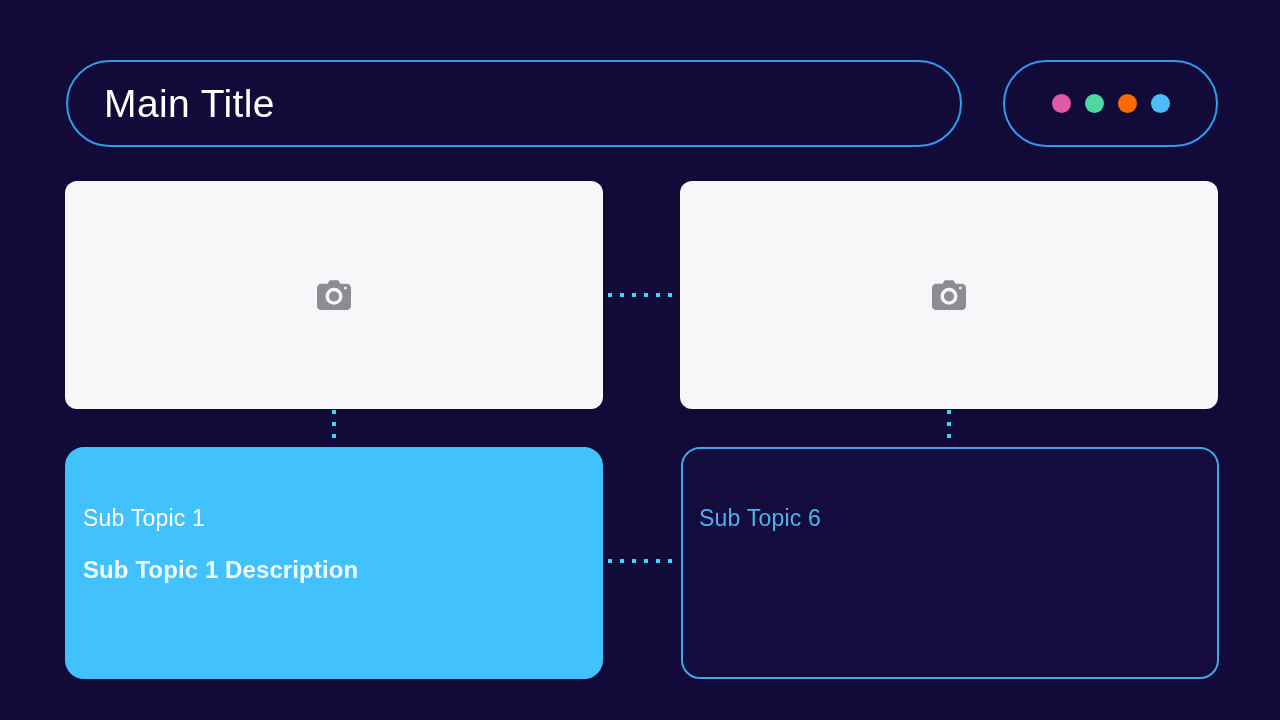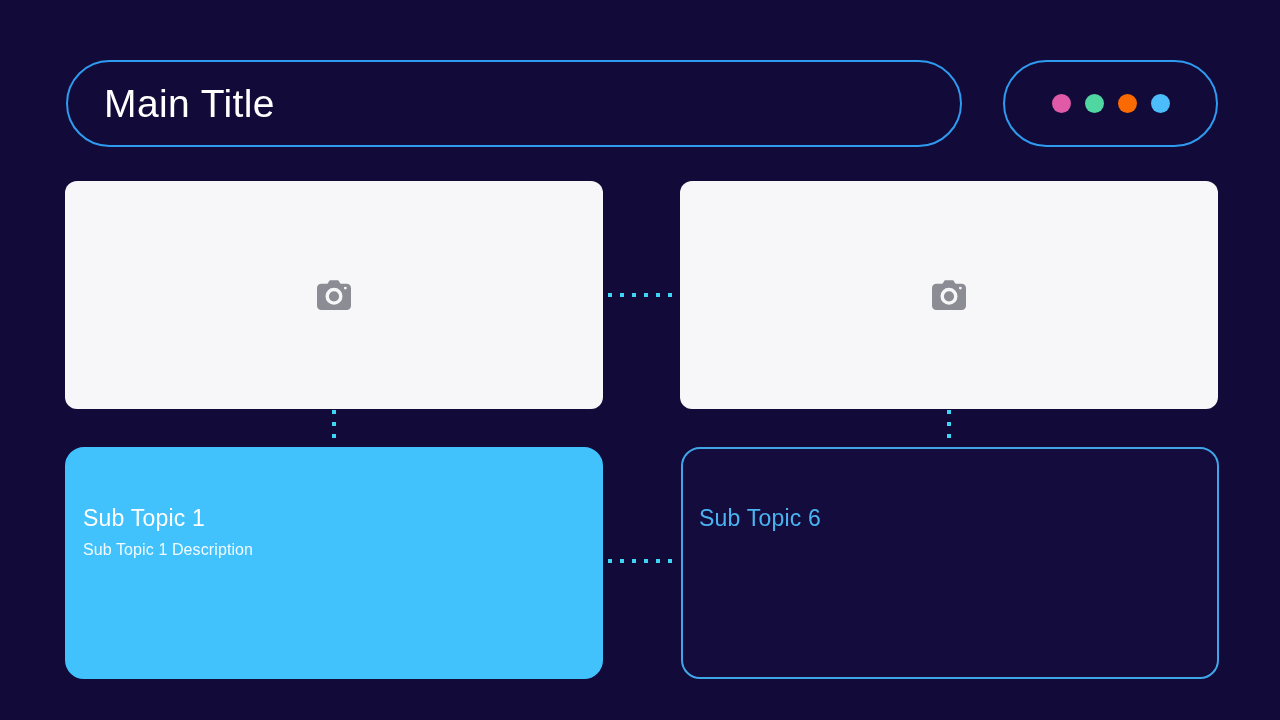--- a/index.html
+++ b/index.html
@@ -117,23 +117,23 @@
   .sub-title {
     font-size: 23px;
     font-weight: 400;
     line-height: 1;
     letter-spacing: 0.2px;
   }
   .filled   .sub-title { color: #ffffff; }
   .outlined .sub-title { color: #4ab4f2; }
 
   .sub-desc {
-    margin-top: 12px;
-    font-size: 16px;
-    font-weight: 400;
+    margin-top: 28px;
+    font-size: 24px;
+    font-weight: 700;
     line-height: 1;
     letter-spacing: 0.1px;
   }
   .filled   .sub-desc { color: #f3fbff; }
   .outlined .sub-desc { color: #ffffff; }
 
   
   .conn-h {
     position: absolute;
     height: 4px;

